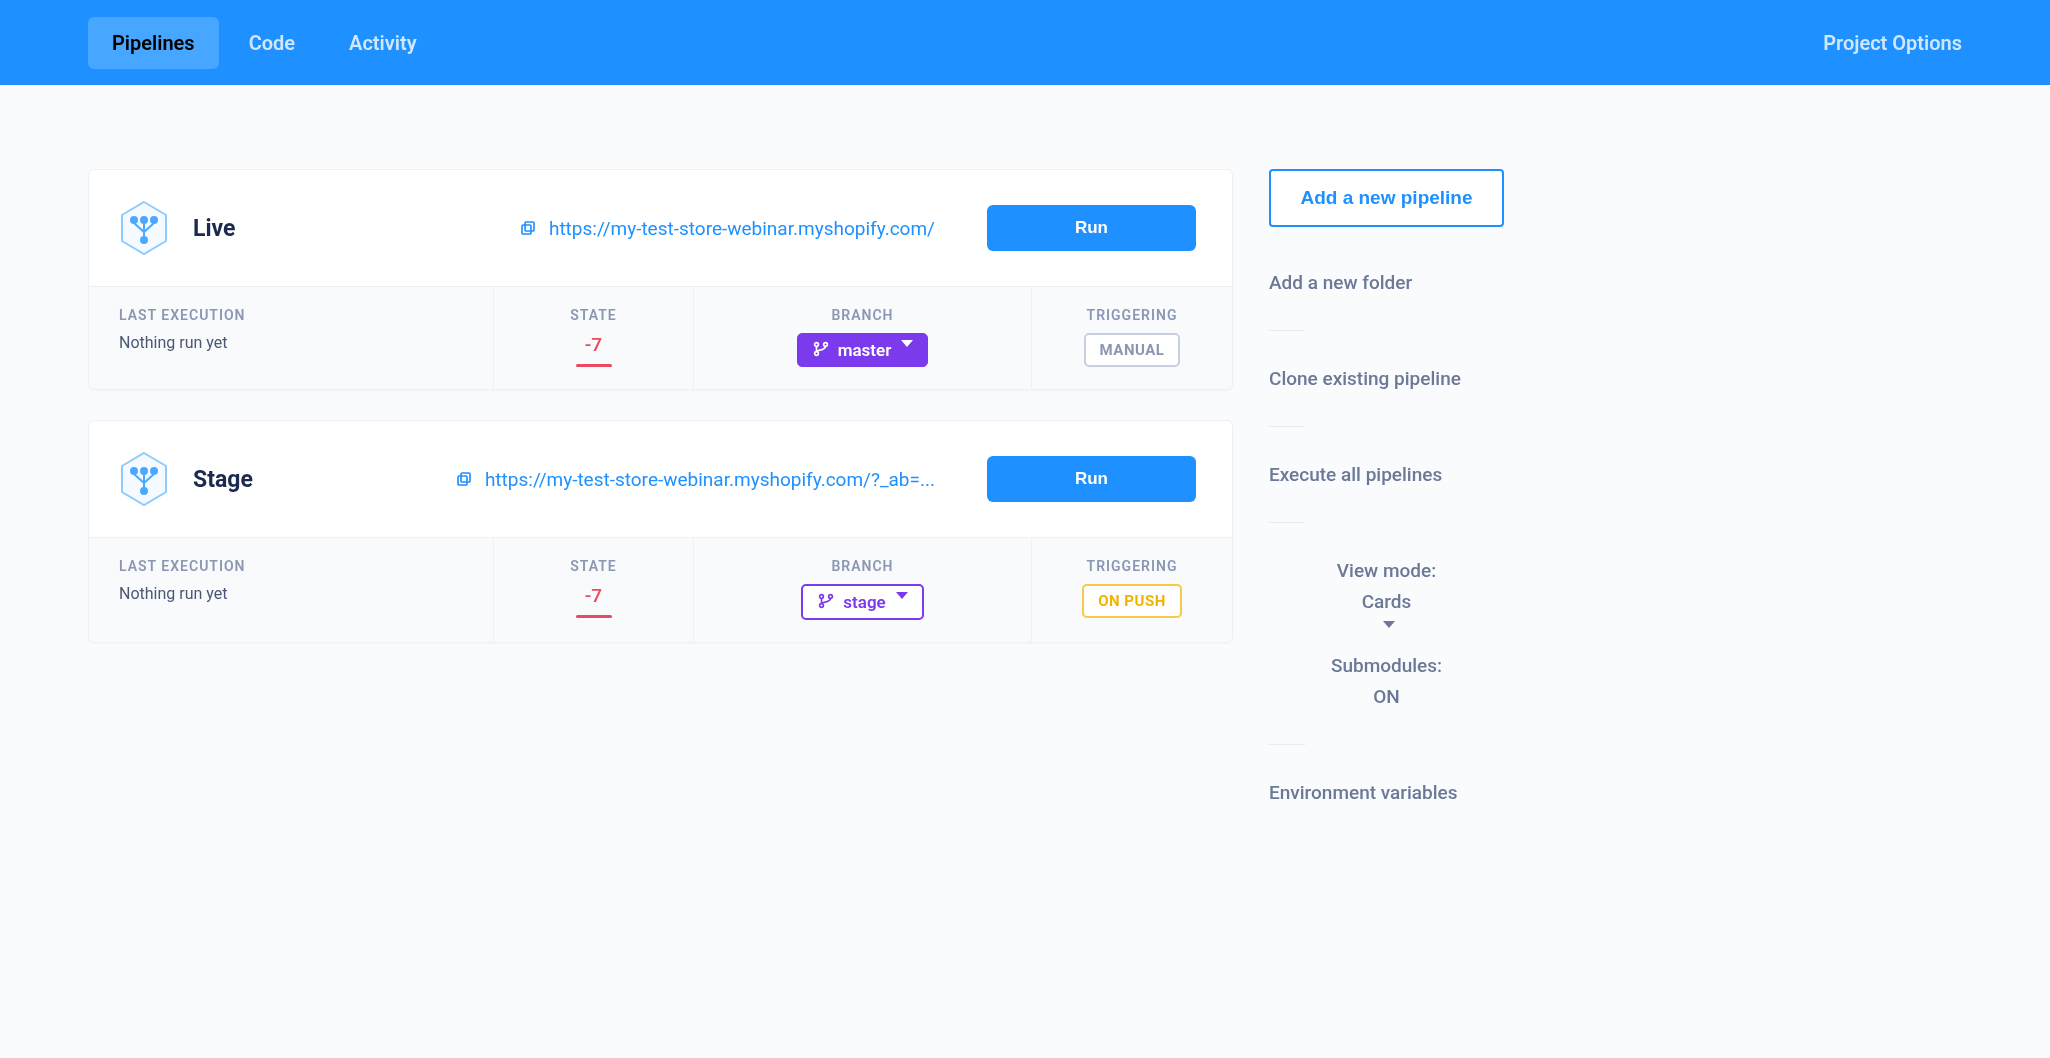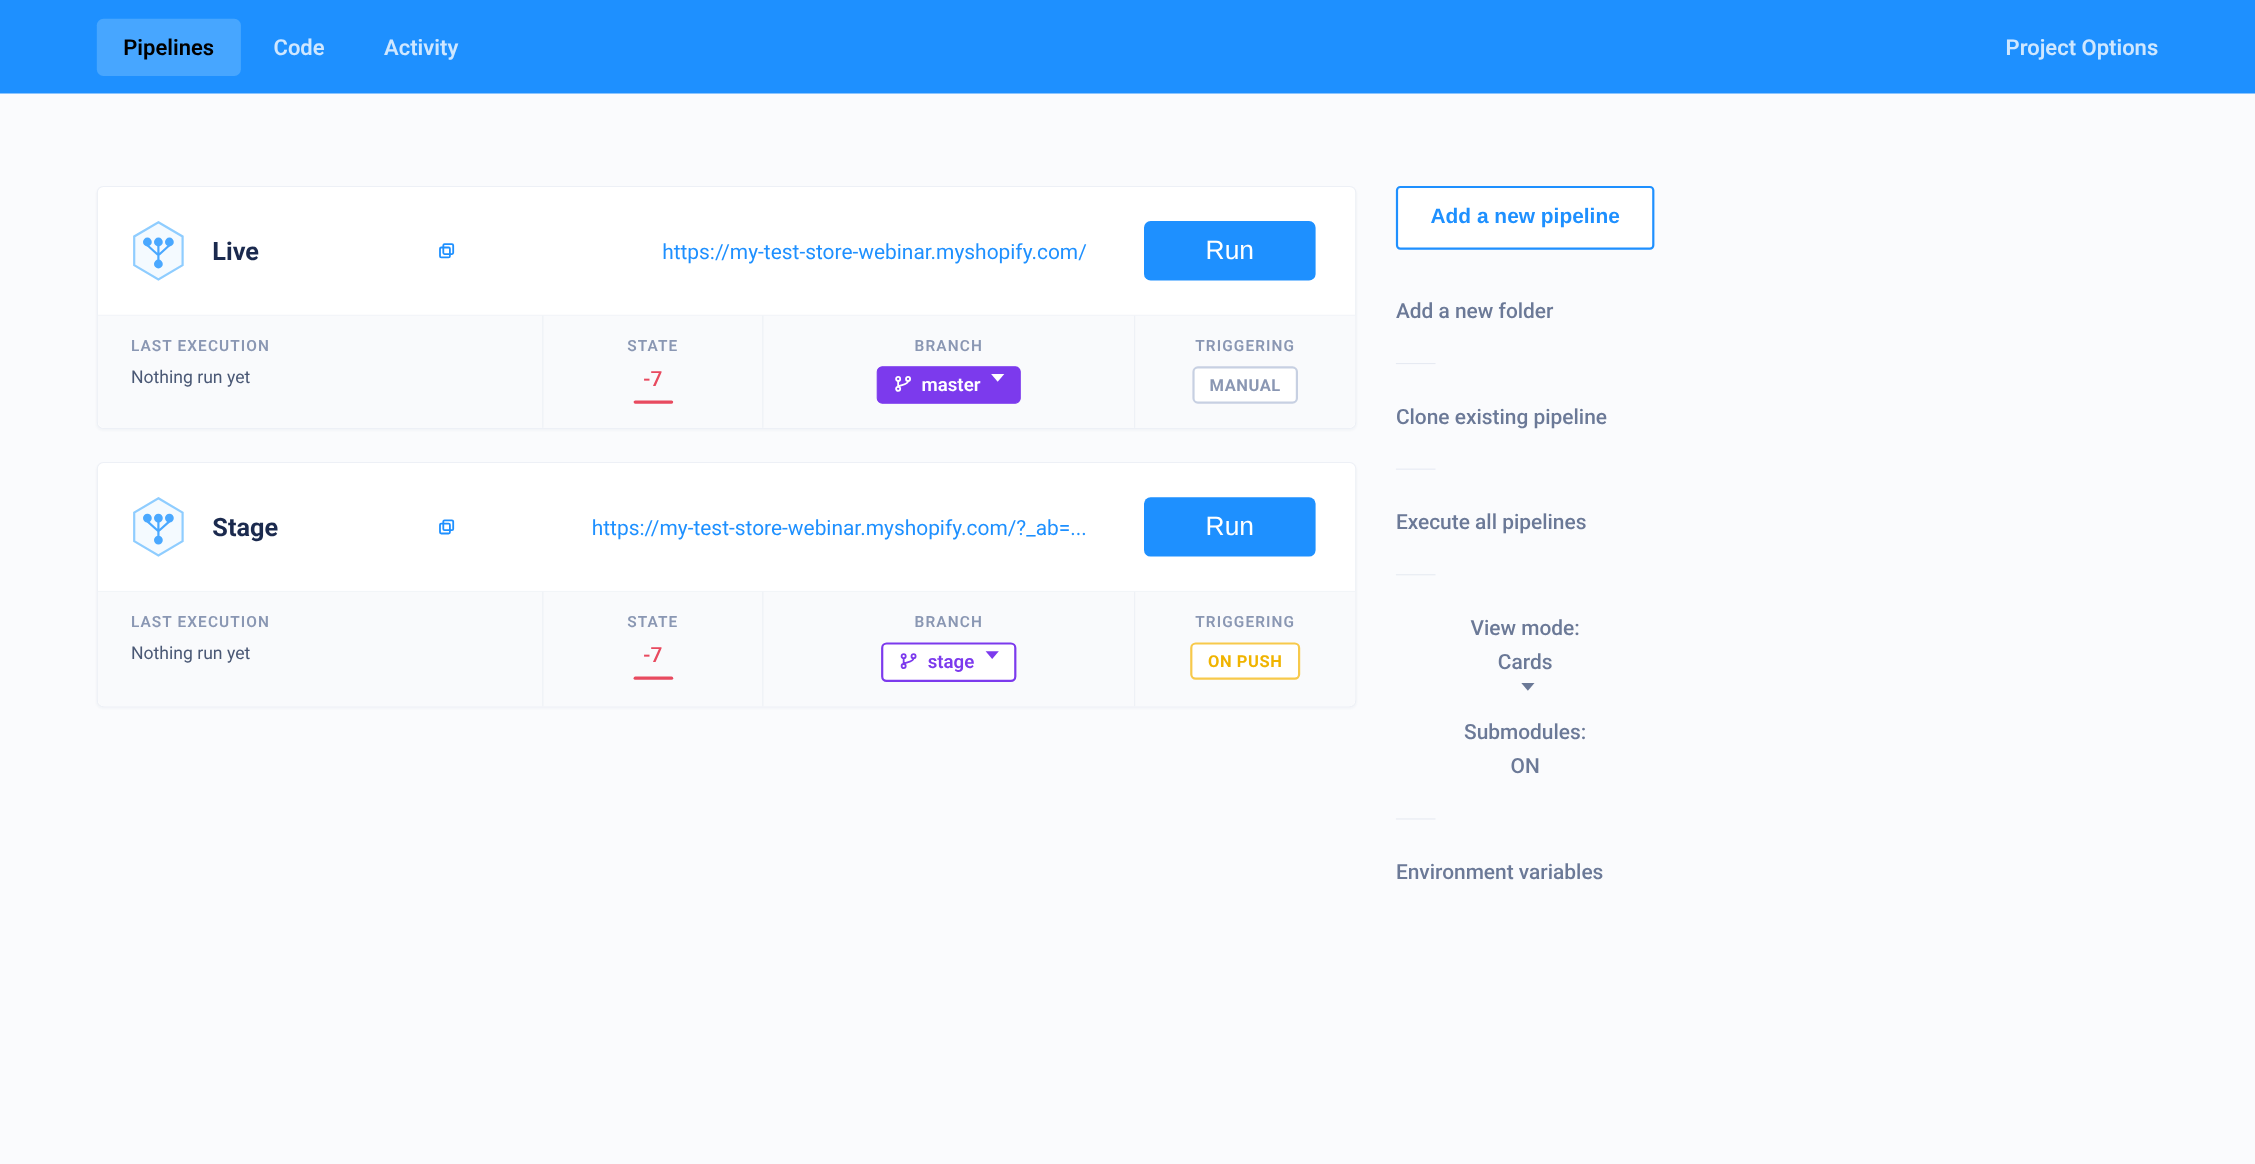--- a/index.html
+++ b/index.html
@@ -66,21 +66,21 @@
     font-size: 23px;
     font-weight: 700;
     color: #1b2a4e;
     flex: 0 0 auto;
     min-width: 180px;
   }
   .pipeline-url-wrap {
     flex: 1;
     display: flex;
     align-items: center;
-    justify-content: space-between;
+    justify-content: flex-end;
     gap: 12px;
     padding-right: 28px;
     overflow: hidden;
   }
   .ext-icon {
     width: 18px; height: 18px; flex-shrink: 0;
     color: #1e90ff;
   }
   .pipeline-url {
     color: #1e90ff;
@@ -89,23 +89,23 @@
     overflow: hidden;
     text-overflow: ellipsis;
     max-width: 460px;
     cursor: pointer;
   }
   .run-btn {
     background: #1e90ff;
     color: #fff;
     border: none;
     border-radius: 6px;
-    font-size: 24px;
-    font-weight: 400;
-    padding: 13px 56px;
+    font-size: 17px;
+    font-weight: 700;
+    padding: 13px 88px;
     cursor: pointer;
   }
 
   .card-bottom {
     display: flex;
     background: #f9fafc;
     border-top: 1px solid #edf0f6;
     border-radius: 0 0 6px 6px;
   }
   .cell {

